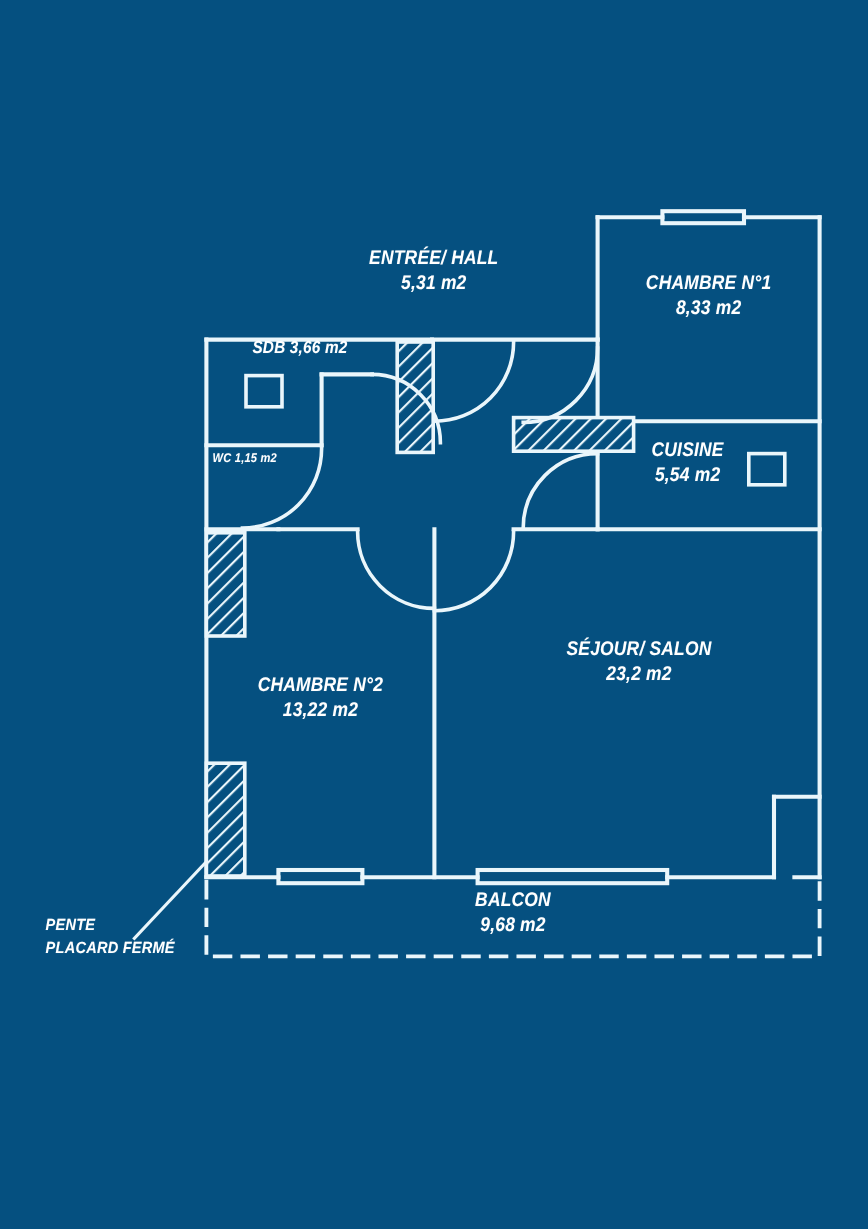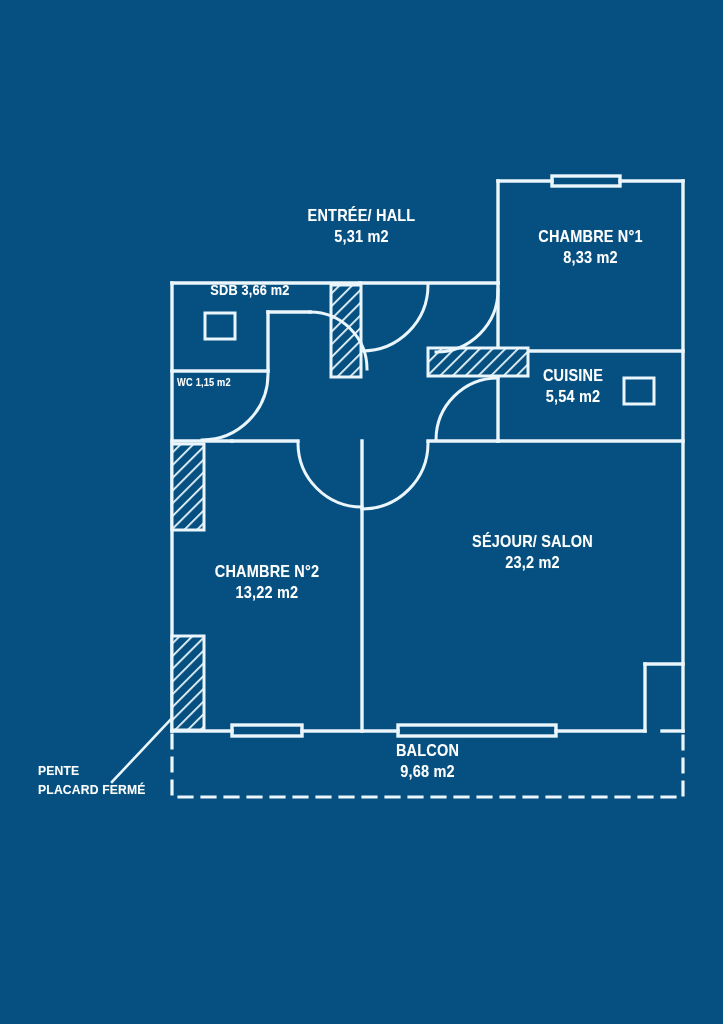--- a/index.html
+++ b/index.html
@@ -11,20 +11,21 @@
     width: 723px;
     height: 1024px;
     overflow: hidden;
     font-family: "Liberation Sans", sans-serif;
   }
   #plan-root {
     position: relative;
     width: 723px;
     height: 1024px;
     background: #055080;
+    font-style: italic;
   }
   #floorplan-svg {
     position: absolute;
     left: 0;
     top: 0;
     width: 723px;
     height: 1024px;
     display: block;
   }
   .plan-label {

